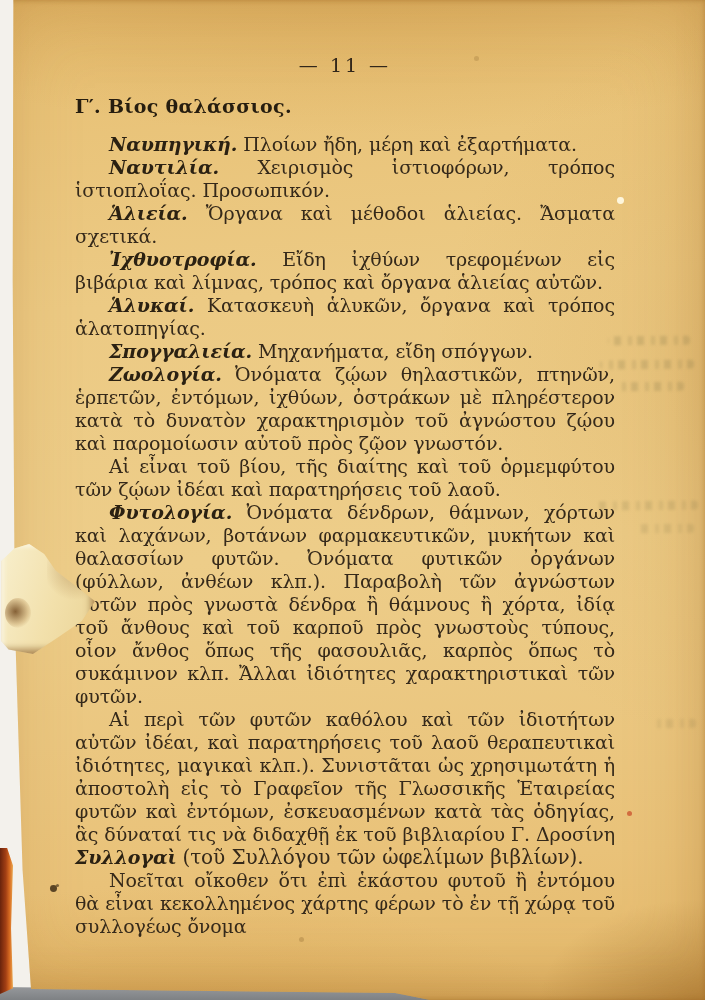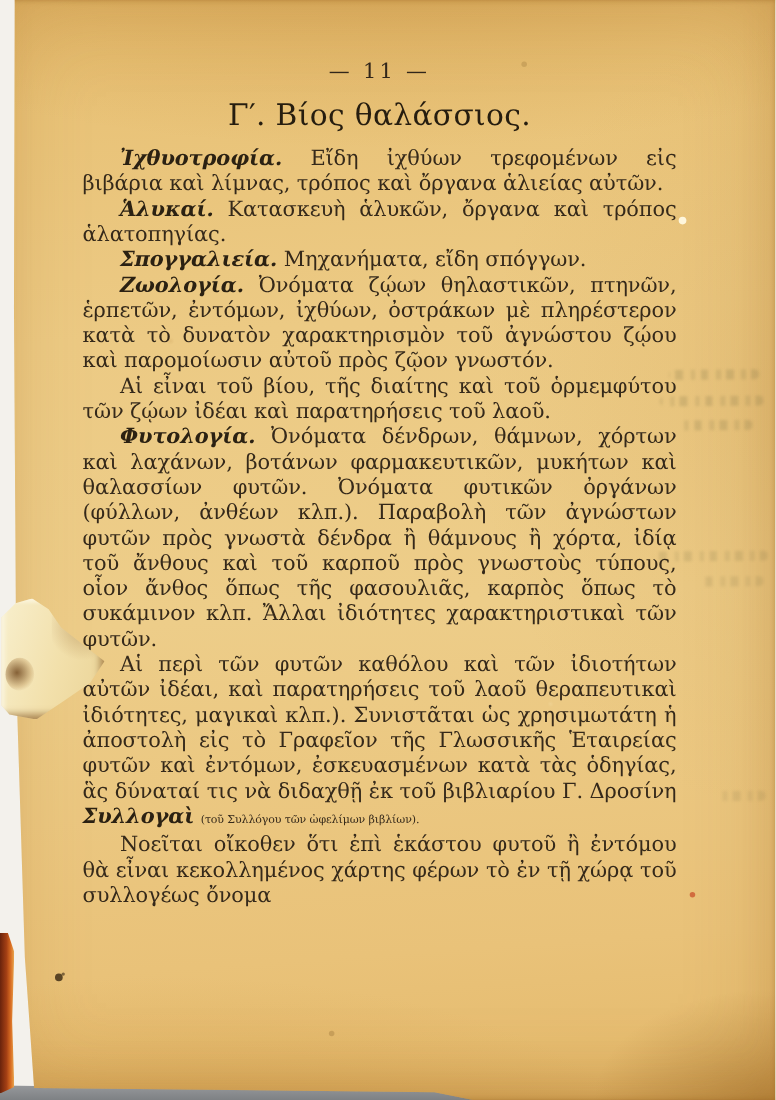--- a/index.html
+++ b/index.html
@@ -74,26 +74,26 @@
   .tear:before{content:"";position:absolute;right:8px;top:10px;width:40px;height:50px;
     background:radial-gradient(circle at 70% 30%, rgba(137,84,24,.35), transparent 70%);}
 
   
   .content{
     position:absolute;left:75px;top:54px;width:540px;
     color:#35291a;font-size:19px;line-height:23px;text-align:justify;
     letter-spacing:-.1px;hyphens:manual;
   }
   .page-number{text-align:center;letter-spacing:3px;margin:0 0 16px;color:#31261a;}
-  h2.heading{font-size:27px;line-height:26px;font-weight:normal;text-align:center;
+  h2.heading{font-size:19px;line-height:26px;font-weight:bold;
     margin:6px 0 14px;color:#261d0f;letter-spacing:.3px;}
   h2.h2b{margin-top:14px;}
   .para{margin:0;text-indent:34px;}
   .run-lead{font-weight:bold;font-style:italic;color:#2b2112;}
-  .run-small{font-size:10px;}
+  .run-small{font-size:20px;}
 </style>
 </head>
 <body>
 
 <div class="scan">
   <div class="gray-strip"></div>
   <div class="binding"></div>
 
   <div class="paper">
     <div class="vignette"></div>
@@ -105,20 +105,23 @@
     <div class="ghost g5"></div>
     <div class="ghost g6"></div>
     <div class="specks"></div>
 
     <div class="content">
       <div class="page-number">— 11 —</div>
 
       <section>
         <h2 class="heading">Γ′. Βίος θαλάσσιος.</h2>
         <div>
+            <p class="para"><span class="run run-lead">Ναυπηγική.</span><span class="run"> Πλοίων ἤδη, μέρη καὶ ἐξαρτήματα.</span></p>
+            <p class="para"><span class="run run-lead">Ναυτιλία.</span><span class="run"> Χειρισμὸς ἱστιοφόρων, τρόπος ἱστιοπλοΐας. Προ­σωπικόν.</span></p>
+            <p class="para"><span class="run run-lead">Ἁλιεία.</span><span class="run"> Ὄργανα καὶ μέθοδοι ἁλιείας. Ἄσματα σχετικά.</span></p>
             <p class="para"><span class="run run-lead">Ἰχθυοτροφία.</span><span class="run"> Εἴδη ἰχθύων τρεφομένων εἰς βιβάρια καὶ λίμνας, τρόπος καὶ ὄργανα ἁλιείας αὐτῶν.</span></p>
             <p class="para"><span class="run run-lead">Ἁλυκαί.</span><span class="run"> Κατασκευὴ ἁλυκῶν, ὄργανα καὶ τρόπος ἁλατο­πηγίας.</span></p>
             <p class="para"><span class="run run-lead">Σπογγαλιεία.</span><span class="run"> Μηχανήματα, εἴδη σπόγγων.</span></p>
           </div>
       </section>
 
       <section>
         <div>
             <p class="para"><span class="run run-lead">Ζωολογία.</span><span class="run"> Ὀνόματα ζῴων θηλαστικῶν, πτηνῶν, ἑρπετῶν, ἐντόμων, ἰχθύων, ὀστράκων μὲ πληρέστερον κατὰ τὸ δυνατὸν χαρακτηρισμὸν τοῦ ἀγνώστου ζῴου καὶ παρομοίωσιν αὐτοῦ πρὸς ζῷον γνωστόν.</span></p>
             <p class="para"><span class="run">Αἱ εἶναι τοῦ βίου, τῆς διαίτης καὶ τοῦ ὁρμεμφύτου τῶν ζῴων ἰδέαι καὶ παρατηρήσεις τοῦ λαοῦ.</span></p>

